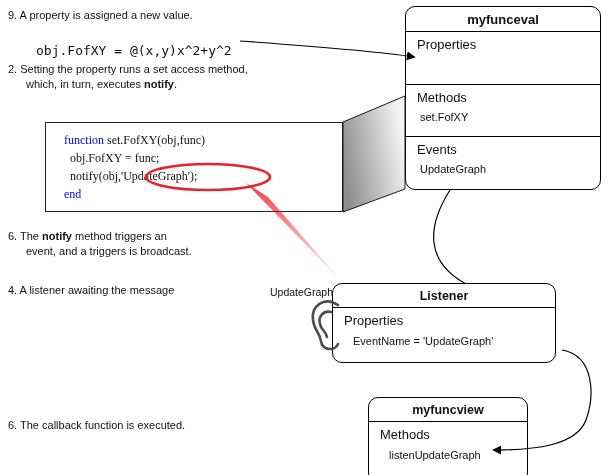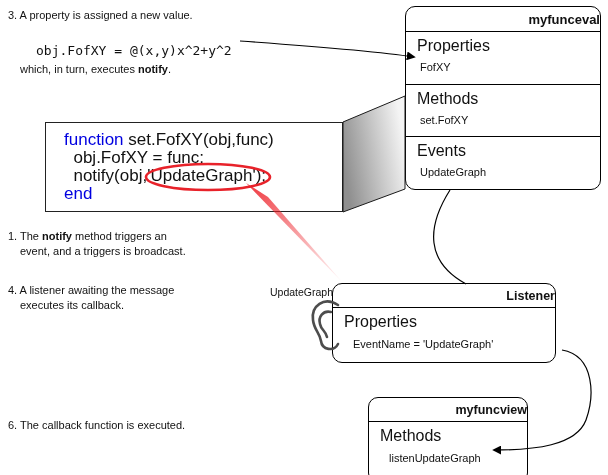--- a/index.html
+++ b/index.html
@@ -1,79 +1,78 @@
 <!DOCTYPE html>
 <html><head>
 <meta charset="utf-8">
 <style>
   *{box-sizing:border-box;margin:0;padding:0}
   body{margin:0;background:#fff}
   .canvas{position:relative;width:608px;height:475px;background:#fff;
           font-family:"Liberation Sans",sans-serif;color:#111;overflow:hidden}
   .step{position:absolute;font-size:11px;line-height:15px}
-  .step .indent{margin-left:12px}
+  .step .indent{margin-left:18px}
   .codeline{position:absolute;font-family:"DejaVu Sans Mono",monospace;font-size:13px;white-space:pre}
   .code-box{position:absolute;left:45px;top:122px;width:298px;height:90px;
             border:1.3px solid #222;background:#fff;padding:8px 0 0 18px;z-index:2}
-  .code-box .cl{font-family:Liberation Sans, sans-serif;font-size:17px;line-height:18px;white-space:pre}
+  .code-box .cl{font-family:Liberation Serif, serif;font-size:12px;line-height:18px;white-space:pre}
   .kw{color:#0000E0}
   .class-box{position:absolute;background:#fff;border:1.5px solid #000;border-radius:10px;
              display:flex;flex-direction:column;z-index:2}
-  .cb-title{font-weight:bold;font-size:13px;text-align:right;padding:5px 0 4px;border-bottom:1.4px solid #000}
+  .cb-title{font-weight:bold;font-size:13px;text-align:center;padding:5px 0 4px;border-bottom:1.4px solid #000}
   .cb-section{flex:1;padding:5px 0 0 11px;border-bottom:1.4px solid #000}
   .cb-section.last{border-bottom:none}
-  .cb-header{font-size:16px;margin-bottom:5px}
+  .cb-header{font-size:13px;margin-bottom:5px}
   .cb-item{font-size:11px;padding-left:3px;line-height:15px}
   .small .cb-title{font-size:12.5px}
   .small .cb-item{font-size:11px;padding-left:9px;line-height:16px}
   .msg-label{position:absolute;font-size:10.5px}
   .overlay{position:absolute;left:0;top:0;z-index:3;pointer-events:none}
 </style>
 </head>
 <body>
 
 <div class="canvas">
 
   <div class="step" style="left:8px;top:8px">
-    <div>3. A property is assigned a new value.</div>
+    <div>9. A property is assigned a new value.</div>
   </div>
   <div class="codeline" style="left:36px;top:43px">obj.FofXY = @(x,y)x^2+y^2</div>
 
   <div class="step" style="left:8px;top:62px">
+    <div>2. Setting the property runs a set access method,</div>
     <div class="indent"><span>which, in turn, executes </span><b>notify</b><span>.</span></div>
   </div>
 
   <div class="code-box">
     <div class="cl"><span class="kw">function</span><span> set.FofXY(obj,func)</span></div>
     <div class="cl">  obj.FofXY = func;</div>
     <div class="cl">  notify(obj,'UpdateGraph');</div>
     <div class="cl kw">end</div>
   </div>
 
   <div class="step" style="left:8px;top:229px">
-    <div><span>1. The </span><b>notify</b><span> method triggers an</span></div>
+    <div><span>6. The </span><b>notify</b><span> method triggers an</span></div>
     <div class="indent">event, and a triggers is broadcast.</div>
   </div>
 
   <div class="step" style="left:8px;top:283px">
     <div>4. A listener awaiting the message</div>
-    <div class="indent">executes its callback.</div>
   </div>
 
   <div class="msg-label" style="left:270px;top:286px">UpdateGraph</div>
 
   <div class="step" style="left:8px;top:418px">
     <div>6. The callback function is executed.</div>
   </div>
 
   <div class="class-box" style="left:405px;top:6px;width:196px;height:184px">
     <div class="cb-title">myfunceval</div>
     <div class="cb-section">
       <div class="cb-header">Properties</div>
-      <div class="cb-item">FofXY</div>
     </div>
     <div class="cb-section">
       <div class="cb-header">Methods</div>
       <div class="cb-item">set.FofXY</div>
     </div>
     <div class="cb-section last">
       <div class="cb-header">Events</div>
       <div class="cb-item">UpdateGraph</div>
     </div>
   </div>

